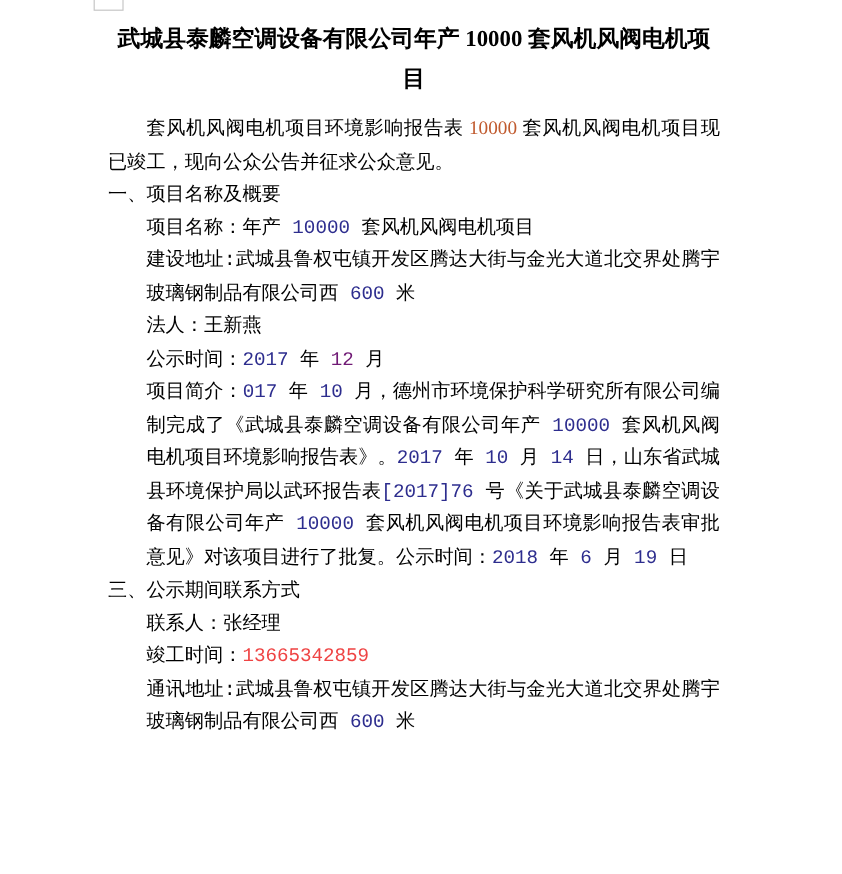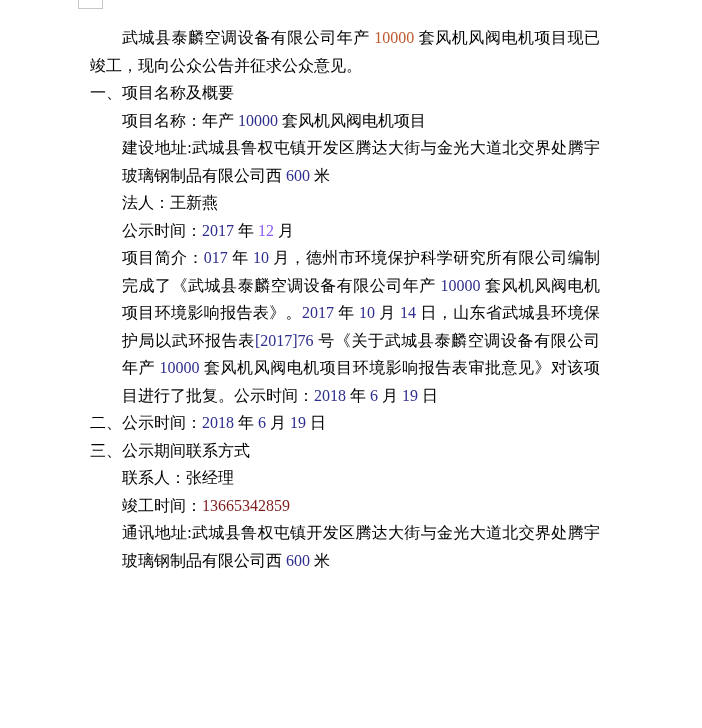--- a/index.html
+++ b/index.html
@@ -48,36 +48,37 @@
     padding: 0;
   }
   .doc-body p.intro {
     text-indent: 2em;
   }
   .doc-body p.section {
     text-indent: 0;
   }
   .doc-body p.detail {
     padding-left: 2em;
+    font-family: Liberation Mono, monospace;
   }
 </style>
 </head>
 <body>
 
 <div class="page">
   <div class="top-artifact"></div>
   <div class="doc-title">
+    <div>武城县泰麟空调设备有限公司年产 10000 套风机风阀电机项目</div>
   </div>
   <div class="doc-body">
-      <p class="intro"><span>武城县泰麟空调设备有限公司年产 </span><span style="color: rgb(192, 90, 46);">10000</span><span> 套风机风阀电机项目现已竣工，现向公众公告并征求公众意见。</span></p>
+      <p class="intro"><span>套风机风阀电机项目环境影响报告表 </span><span style="color: rgb(192, 90, 46);">10000</span><span> 套风机风阀电机项目现已竣工，现向公众公告并征求公众意见。</span></p>
       <p class="section"><span>一、项目名称及概要</span></p>
       <p class="detail"><span>项目名称：年产 </span><span style="color: rgb(45, 45, 142);">10000</span><span> 套风机风阀电机项目</span></p>
       <p class="detail"><span>建设地址:武城县鲁权屯镇开发区腾达大街与金光大道北交界处腾宇玻璃钢制品有限公司西 </span><span style="color: rgb(45, 45, 142);">600</span><span> 米</span></p>
       <p class="detail"><span>法人：王新燕</span></p>
-      <p class="detail"><span>公示时间：</span><span style="color: rgb(45, 45, 142);">2017</span><span> 年 </span><span style="color: #8b5cf6;">12</span><span> 月</span></p>
+      <p class="detail"><span>公示时间：</span><span style="color: rgb(45, 45, 142);">2017</span><span> 年 </span><span style="color: #701a75;">12</span><span> 月</span></p>
       <p class="detail"><span>项目简介：</span><span style="color: rgb(45, 45, 142);">017</span><span> 年 </span><span style="color: rgb(45, 45, 142);">10</span><span> 月，德州市环境保护科学研究所有限公司编制完成了《武城县泰麟空调设备有限公司年产 </span><span style="color: rgb(45, 45, 142);">10000</span><span> 套风机风阀电机项目环境影响报告表》。</span><span style="color: rgb(45, 45, 142);">2017</span><span> 年 </span><span style="color: rgb(45, 45, 142);">10</span><span> 月 </span><span style="color: rgb(45, 45, 142);">14</span><span> 日，山东省武城县环境保护局以武环报告表</span><span style="color: rgb(45, 45, 142);">[2017]76</span><span> 号《关于武城县泰麟空调设备有限公司年产 </span><span style="color: rgb(45, 45, 142);">10000</span><span> 套风机风阀电机项目环境影响报告表审批意见》对该项目进行了批复。公示时间：</span><span style="color: rgb(45, 45, 142);">2018</span><span> 年 </span><span style="color: rgb(45, 45, 142);">6</span><span> 月 </span><span style="color: rgb(45, 45, 142);">19</span><span> 日</span></p>
-      <p class="section"><span>二、公示时间：</span><span style="color: rgb(45, 45, 142);">2018</span><span> 年 </span><span style="color: rgb(45, 45, 142);">6</span><span> 月 </span><span style="color: rgb(45, 45, 142);">19</span><span> 日</span></p>
       <p class="section"><span>三、公示期间联系方式</span></p>
       <p class="detail"><span>联系人：张经理</span></p>
-      <p class="detail"><span>竣工时间：</span><span style="color: #7f1d1d;">13665342859</span></p>
+      <p class="detail"><span>竣工时间：</span><span style="color: #ef4444;">13665342859</span></p>
       <p class="detail"><span>通讯地址:武城县鲁权屯镇开发区腾达大街与金光大道北交界处腾宇玻璃钢制品有限公司西 </span><span style="color: rgb(45, 45, 142);">600</span><span> 米</span></p>
     </div>
 </div>
 
 </body></html>

